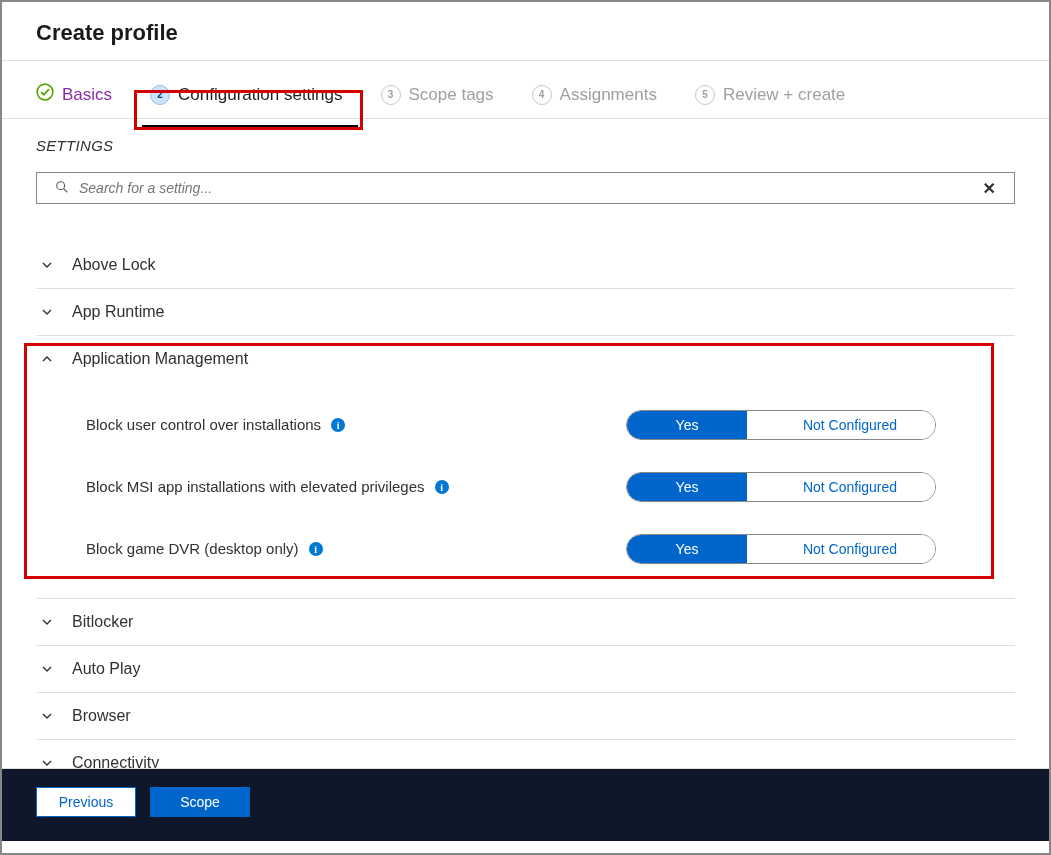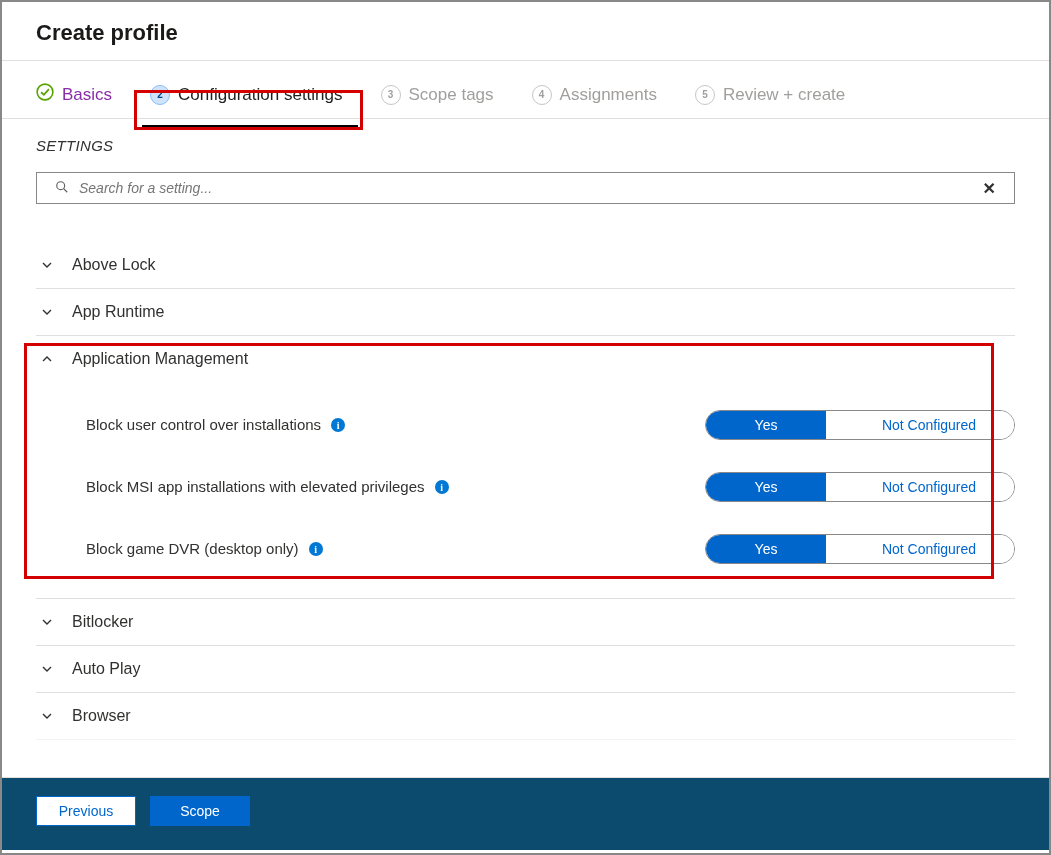--- a/index.html
+++ b/index.html
@@ -109,21 +109,20 @@
   }
   .cat .chev svg { width:12px; height:12px; }
   .settings-block {
     padding: 12px 0 18px 50px;
     border-bottom: 0px;
   }
   .setting-row {
     display:flex;
     align-items:center;
     padding: 16px 0;
-    justify-content: space-between;
   }
   .setting-label-wrap {
     display:flex;
     align-items:center;
     gap:10px;
     width: 420px;
   }
   .setting-label {
     font-size: 15px;
     color:#323130;
@@ -165,26 +164,26 @@
     color:#0066cc;
     background:#fff;
   }
   .highlight-section {
     position:absolute;
     border:3px solid #d40000;
     pointer-events:none;
   }
   .footer {
     position:absolute;
-    left:0; right:0; bottom:3px;
+    left:0; right:0; bottom:12px;
     border-top:1px solid #e1dfdd;
     padding: 18px 34px 24px;
     display:flex;
     gap:14px;
-    background:#0c4a6e;
+    background:#0f172a;
     align-items:center;
   }
   .btn {
     min-width: 100px;
     height: 30px;
     font-size:14px;
     border:none;
     cursor:pointer;
     display:inline-flex; align-items:center; justify-content:center;
   }
@@ -347,20 +346,28 @@
 
     <div class="cat">
       <span class="chev">
             <svg viewBox="0 0 12 12">
               <path d="M2 4 L6 8 L10 4" fill="none" stroke="#323130" stroke-width="1.4"></path>
             </svg>
           </span>
       <span>Browser</span>
     </div>
 
+    <div class="cat">
+      <span class="chev">
+            <svg viewBox="0 0 12 12">
+              <path d="M2 4 L6 8 L10 4" fill="none" stroke="#323130" stroke-width="1.4"></path>
+            </svg>
+          </span>
+      <span>Connectivity</span>
+    </div>
 
     <div class="cat" style="opacity:.35;">
       
       
     </div>
 
   </div>
   </div>
 </div>
 

